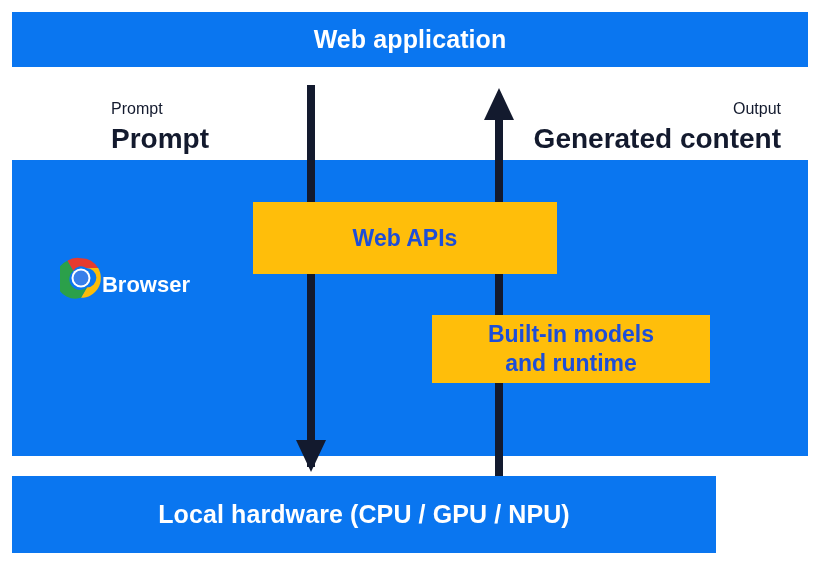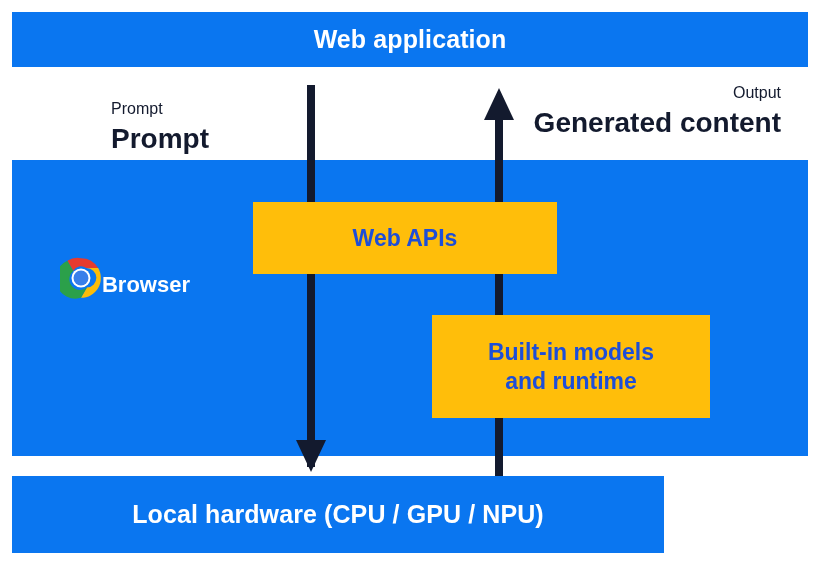--- a/index.html
+++ b/index.html
@@ -36,21 +36,21 @@
     left: 12px;
     top: 160px;
     width: 796px;
     height: 296px;
     justify-content: flex-start;
     align-items: flex-start;
   }
   #band-local-hardware {
     left: 12px;
     top: 476px;
-    width: 652px;
+    width: 704px;
     height: 77px;
   }
 
   .band-title {
     color: #ffffff;
     font-size: 25px;
     font-weight: bold;
     letter-spacing: 0.1px;
     line-height: 1;
     white-space: nowrap;
@@ -62,21 +62,21 @@
     color: #131a2e;
     line-height: 1.25;
   }
   #io-input {
     left: 111px;
     top: 99px;
     text-align: left;
   }
   #io-output {
     right: 39px;
-    top: 83px;
+    top: 99px;
     text-align: right;
   }
   .io-caption {
     font-size: 16px;
     font-weight: normal;
     display: block;
   }
   .io-value {
     font-size: 28px;
     font-weight: bold;
@@ -132,21 +132,21 @@
   #box-web-apis {
     left: 253px;
     top: 202px;
     width: 304px;
     height: 72px;
   }
   #box-builtin-models {
     left: 432px;
     top: 315px;
     width: 278px;
-    height: 103px;
+    height: 68px;
   }
   .box-label {
     color: #1d4ed8;
     font-size: 23px;
     font-weight: bold;
     line-height: 1.24;
     white-space: pre-line;
   }
 
   

